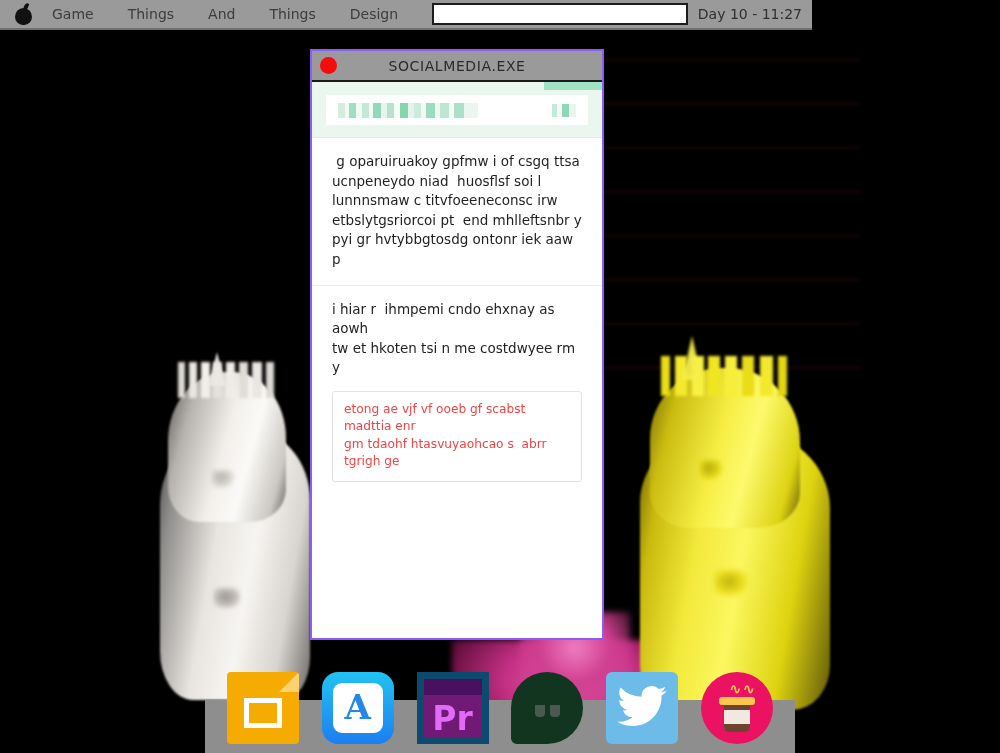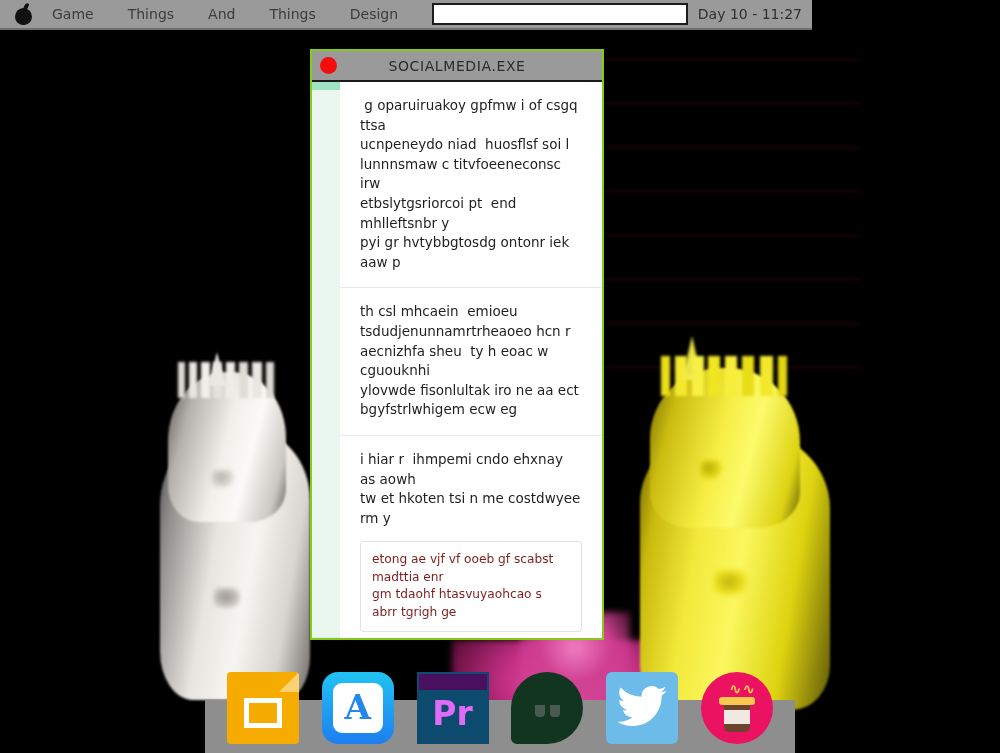--- a/index.html
+++ b/index.html
@@ -225,21 +225,21 @@
     padding-right: 10px;
   }
 
   
   #app-window {
     position: absolute;
     left: 310px; top: 49px;
     width: 294px;
     height: 591px;
     z-index: 20;
-    border: 2px solid #84cc16;
+    border: 2px solid #8b5cf6;
     box-sizing: border-box;
     background: #ffffff;
     display: flex;
     flex-direction: column;
   }
   #titlebar {
     height: 29px;
     background: #9a9a9a;
     border-bottom: 2px solid #1a1a1a;
     display: flex;
@@ -262,21 +262,21 @@
     font-size: 14px;
     letter-spacing: .6px;
     color: #2b2b2b;
     pointer-events: none;
   }
   #app-body {
     flex: 1 1 auto;
     background: #ffffff;
     overflow: hidden;
     display: flex;
-    flex-direction: row;
+    flex-direction: column;
   }
   #app-header {
     background: #e9f7ee;
     padding: 13px 14px 12px 14px;
     position: relative;
     flex: 0 0 auto;
     border-bottom: 1px solid #dcefe3;
   }
   #accent-bar {
     position: absolute;
@@ -338,21 +338,21 @@
   .quote-box {
     margin: 13px 0 2px 0;
     border: 1px solid #dfe3e6;
     border-radius: 3px;
     padding: 9px 11px 10px 11px;
     background: #ffffff;
   }
   .quote-text {
     font-size: 12.2px;
     line-height: 17.5px;
-    color: #7f1d1d;
+    color: #ef4444;
     white-space: pre-wrap;
   }
 
   
   #dock {
     position: absolute;
     left: 205px; top: 700px;
     width: 590px; height: 53px;
     background: #8e8e8e;
     z-index: 25;
@@ -410,22 +410,22 @@
     width: 72px;
     text-align: center;
     font-size: 34px;
     font-weight: bold;
     color: #2488e8;
     font-family: "DejaVu Serif", serif;
     line-height: 52px;
   }
   
   .ic-premiere {
-    background: #0c4a6e;
-    border: 2px solid #0c4a6e;
+    background: #701a75;
+    border: 7px solid #0c4a6e;
     box-sizing: border-box;
   }
   .ic-premiere .topband {
     position: absolute;
     left: 0; top: 0;
     width: 100%; height: 16px;
     background: #4a1060;
   }
   .ic-premiere .pr {
     position: absolute;
@@ -567,27 +567,20 @@
       <div id="feed">
 
         <div class="post">
           <div class="post-text"> g oparuiruakoy gpfmw i of csgq ttsa
 ucnpeneydo niad  huosflsf soi l
 lunnnsmaw c titvfoeeneconsc irw
 etbslytgsriorcoi pt  end mhlleftsnbr y
 pyi gr hvtybbgtosdg ontonr iek aaw p</div>
         </div>
 
-        <div class="post">
-          <div class="post-text">th csl mhcaein  emioeu
-tsdudjenunnamrtrheaoeo hcn r
-aecnizhfa sheu  ty h eoac w cguouknhi
-ylovwde fisonlultak iro ne aa ect
-bgyfstrlwhigem ecw eg</div>
-        </div>
 
         <div class="post">
           <div class="post-text">i hiar r  ihmpemi cndo ehxnay as aowh
 tw et hkoten tsi n me costdwyee rm y</div>
           <div class="quote-box">
             <div class="quote-text">etong ae vjf vf ooeb gf scabst madttia enr
 gm tdaohf htasvuyaohcao s  abrr tgrigh ge</div>
           </div>
         </div>
 

